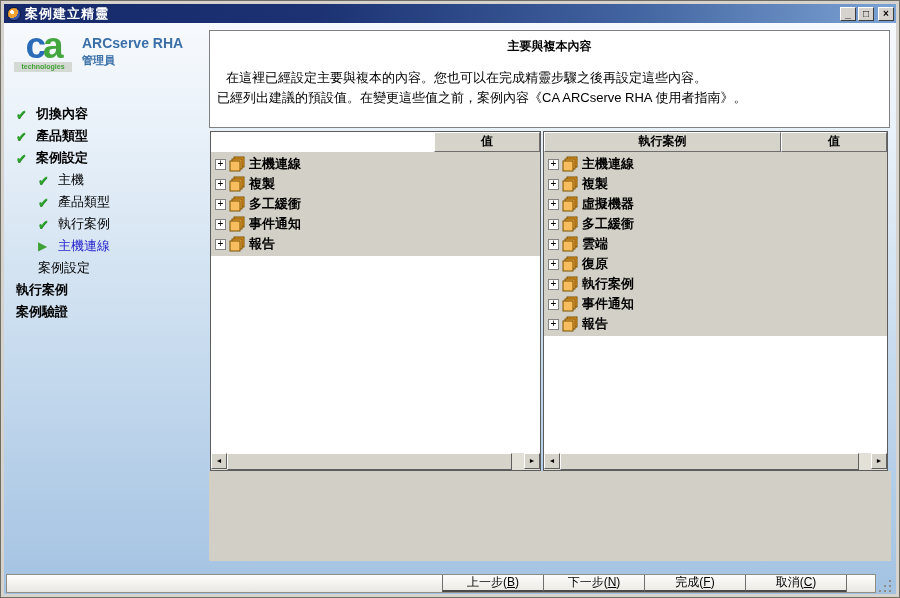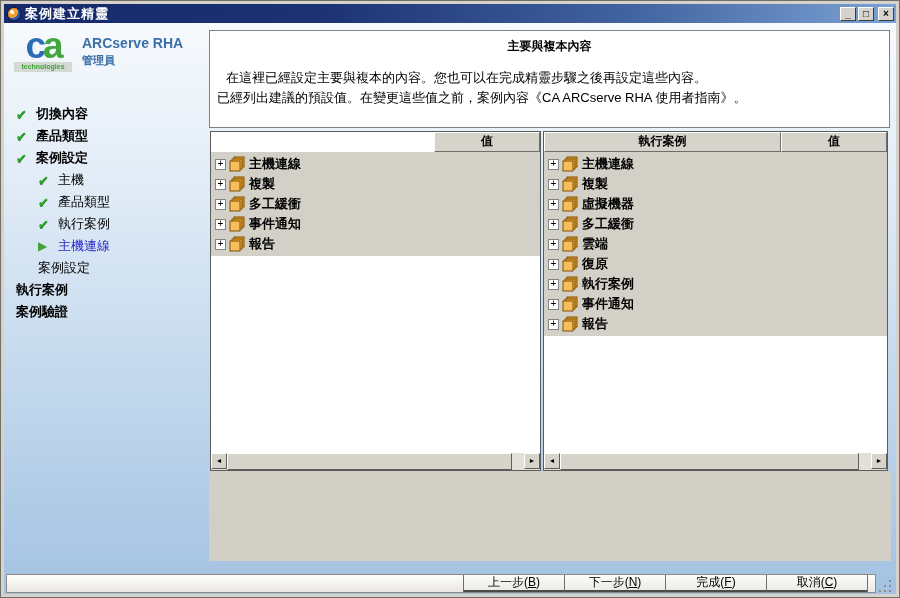--- a/index.html
+++ b/index.html
@@ -75,21 +75,21 @@
     border:1px solid;border-color:#ffffff #5f5f5f #5f5f5f #ffffff;
     font-size:7px;line-height:14px;color:#000;box-sizing:border-box;cursor:pointer;}
   .sthumb{flex:1;margin-right:12px;background:#d6d3ca;
     border:1px solid;border-color:#ffffff #5f5f5f #5f5f5f #ffffff;box-sizing:border-box;cursor:pointer;}
   
   .main-footer{position:absolute;left:205px;top:448px;width:682px;height:90px;background:#d2cfc6;}
   
   .btnbar{position:absolute;left:2px;top:551px;width:870px;height:19px;
     background:linear-gradient(#fefefd,#e9e7e1);
     border:1px solid #8f8d85;box-sizing:border-box;
-    display:flex;justify-content:flex-end;align-items:stretch;padding-right:7px;}
+    display:flex;justify-content:flex-end;align-items:stretch;padding-right:28px;}
   .wbtn{width:101px;text-align:center;font-size:12px;line-height:15px;
     border-left:1px solid #6f6f6f;border-bottom:2px solid #4a4a4a;
     background:linear-gradient(#fcfcfb,#ecebe6);cursor:pointer;box-sizing:border-box;}
   .btn-endcap{width:0;border-left:1px solid #6f6f6f;}
   .wbtn .key{text-decoration:underline;}
   
   .grip{position:absolute;right:3px;top:556px;width:15px;height:15px;}
   .grip::before{content:"";position:absolute;right:2px;bottom:2px;width:2px;height:2px;
     background:#8f8d85;
     box-shadow:0 -5px #8f8d85,0 -10px #8f8d85,-5px 0 #8f8d85,-10px 0 #8f8d85,-5px -5px #8f8d85;}

